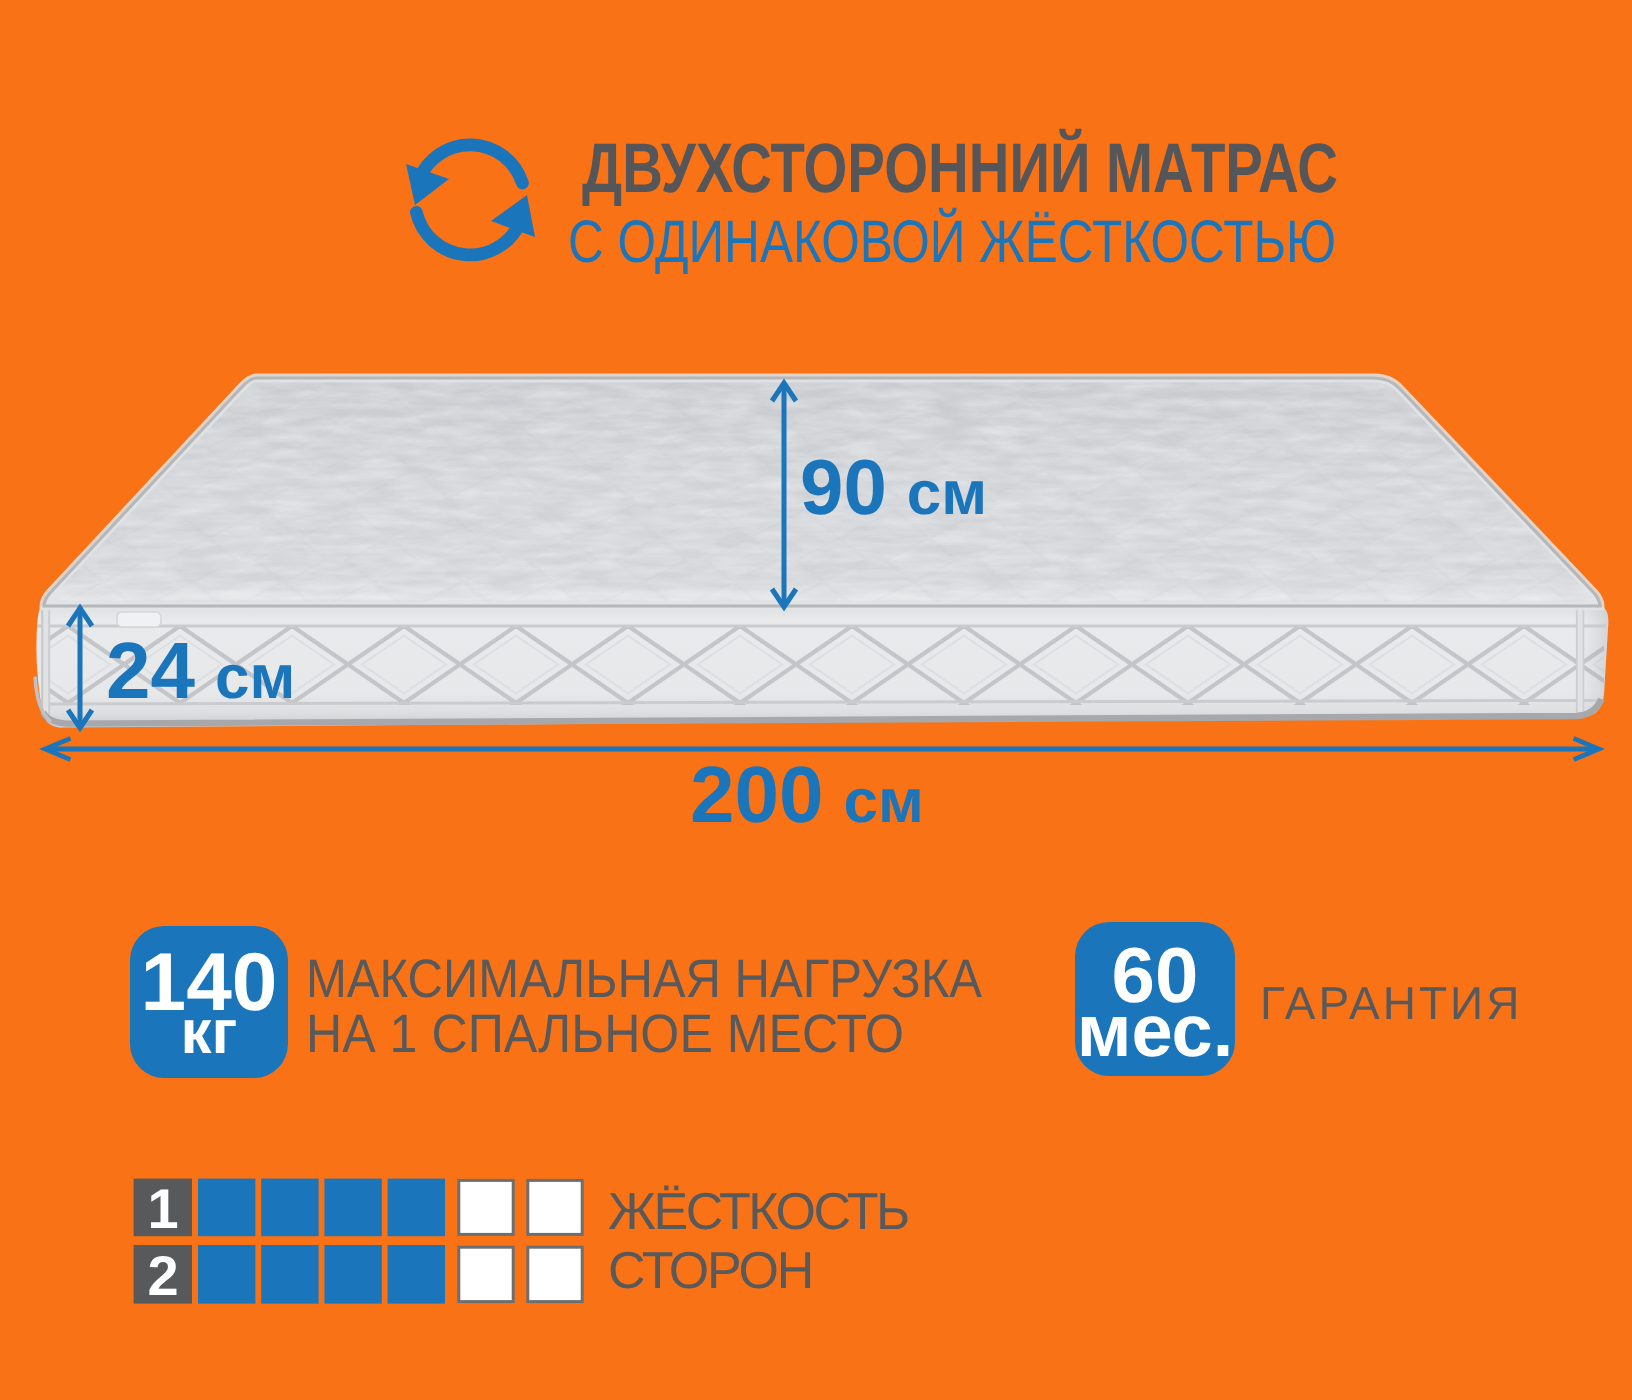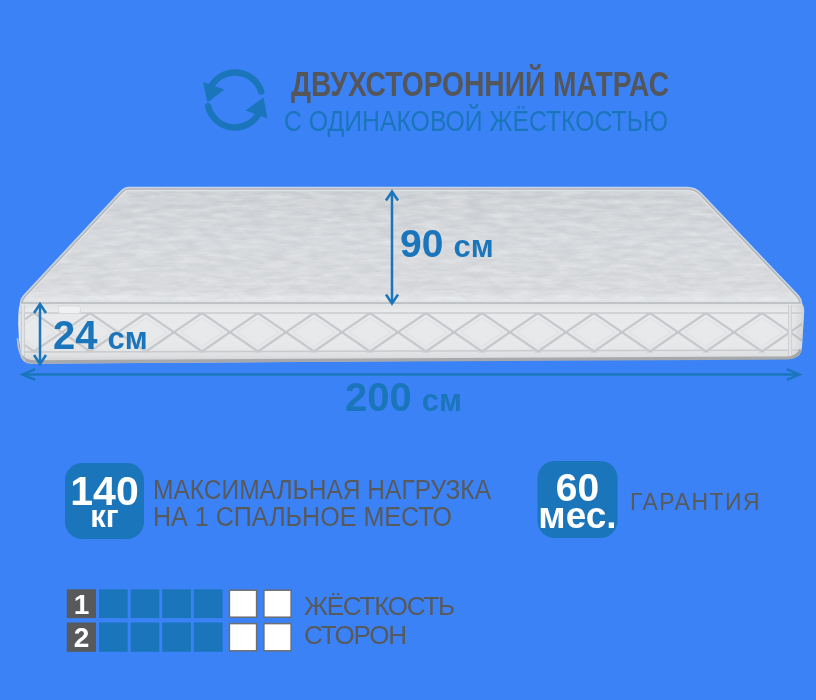--- a/index.html
+++ b/index.html
@@ -1,16 +1,16 @@
 <!DOCTYPE html>
 <html><head>
 <meta charset="utf-8">
 <style>
 html,body{margin:0;padding:0;background:#fff}
-.page{position:relative;width:816px;height:700px;background:#3b82f6;overflow:hidden;font-family:"Liberation Sans",sans-serif}
+.page{position:relative;width:816px;height:700px;background:#f97316;overflow:hidden;font-family:"Liberation Sans",sans-serif}
 </style>
 </head>
 <body>
 <div class="page">
 <svg width="816" height="700" viewBox="0 0 816 700" xmlns="http://www.w3.org/2000/svg" font-family="Liberation Sans, sans-serif">
 <defs>
   <linearGradient id="topGrad" x1="0" y1="190" x2="0" y2="303" gradientUnits="userSpaceOnUse">
     <stop offset="0" stop-color="#c7cace"></stop>
     <stop offset="0.45" stop-color="#d0d3d7"></stop>
     <stop offset="0.9" stop-color="#d3d5d8"></stop>

